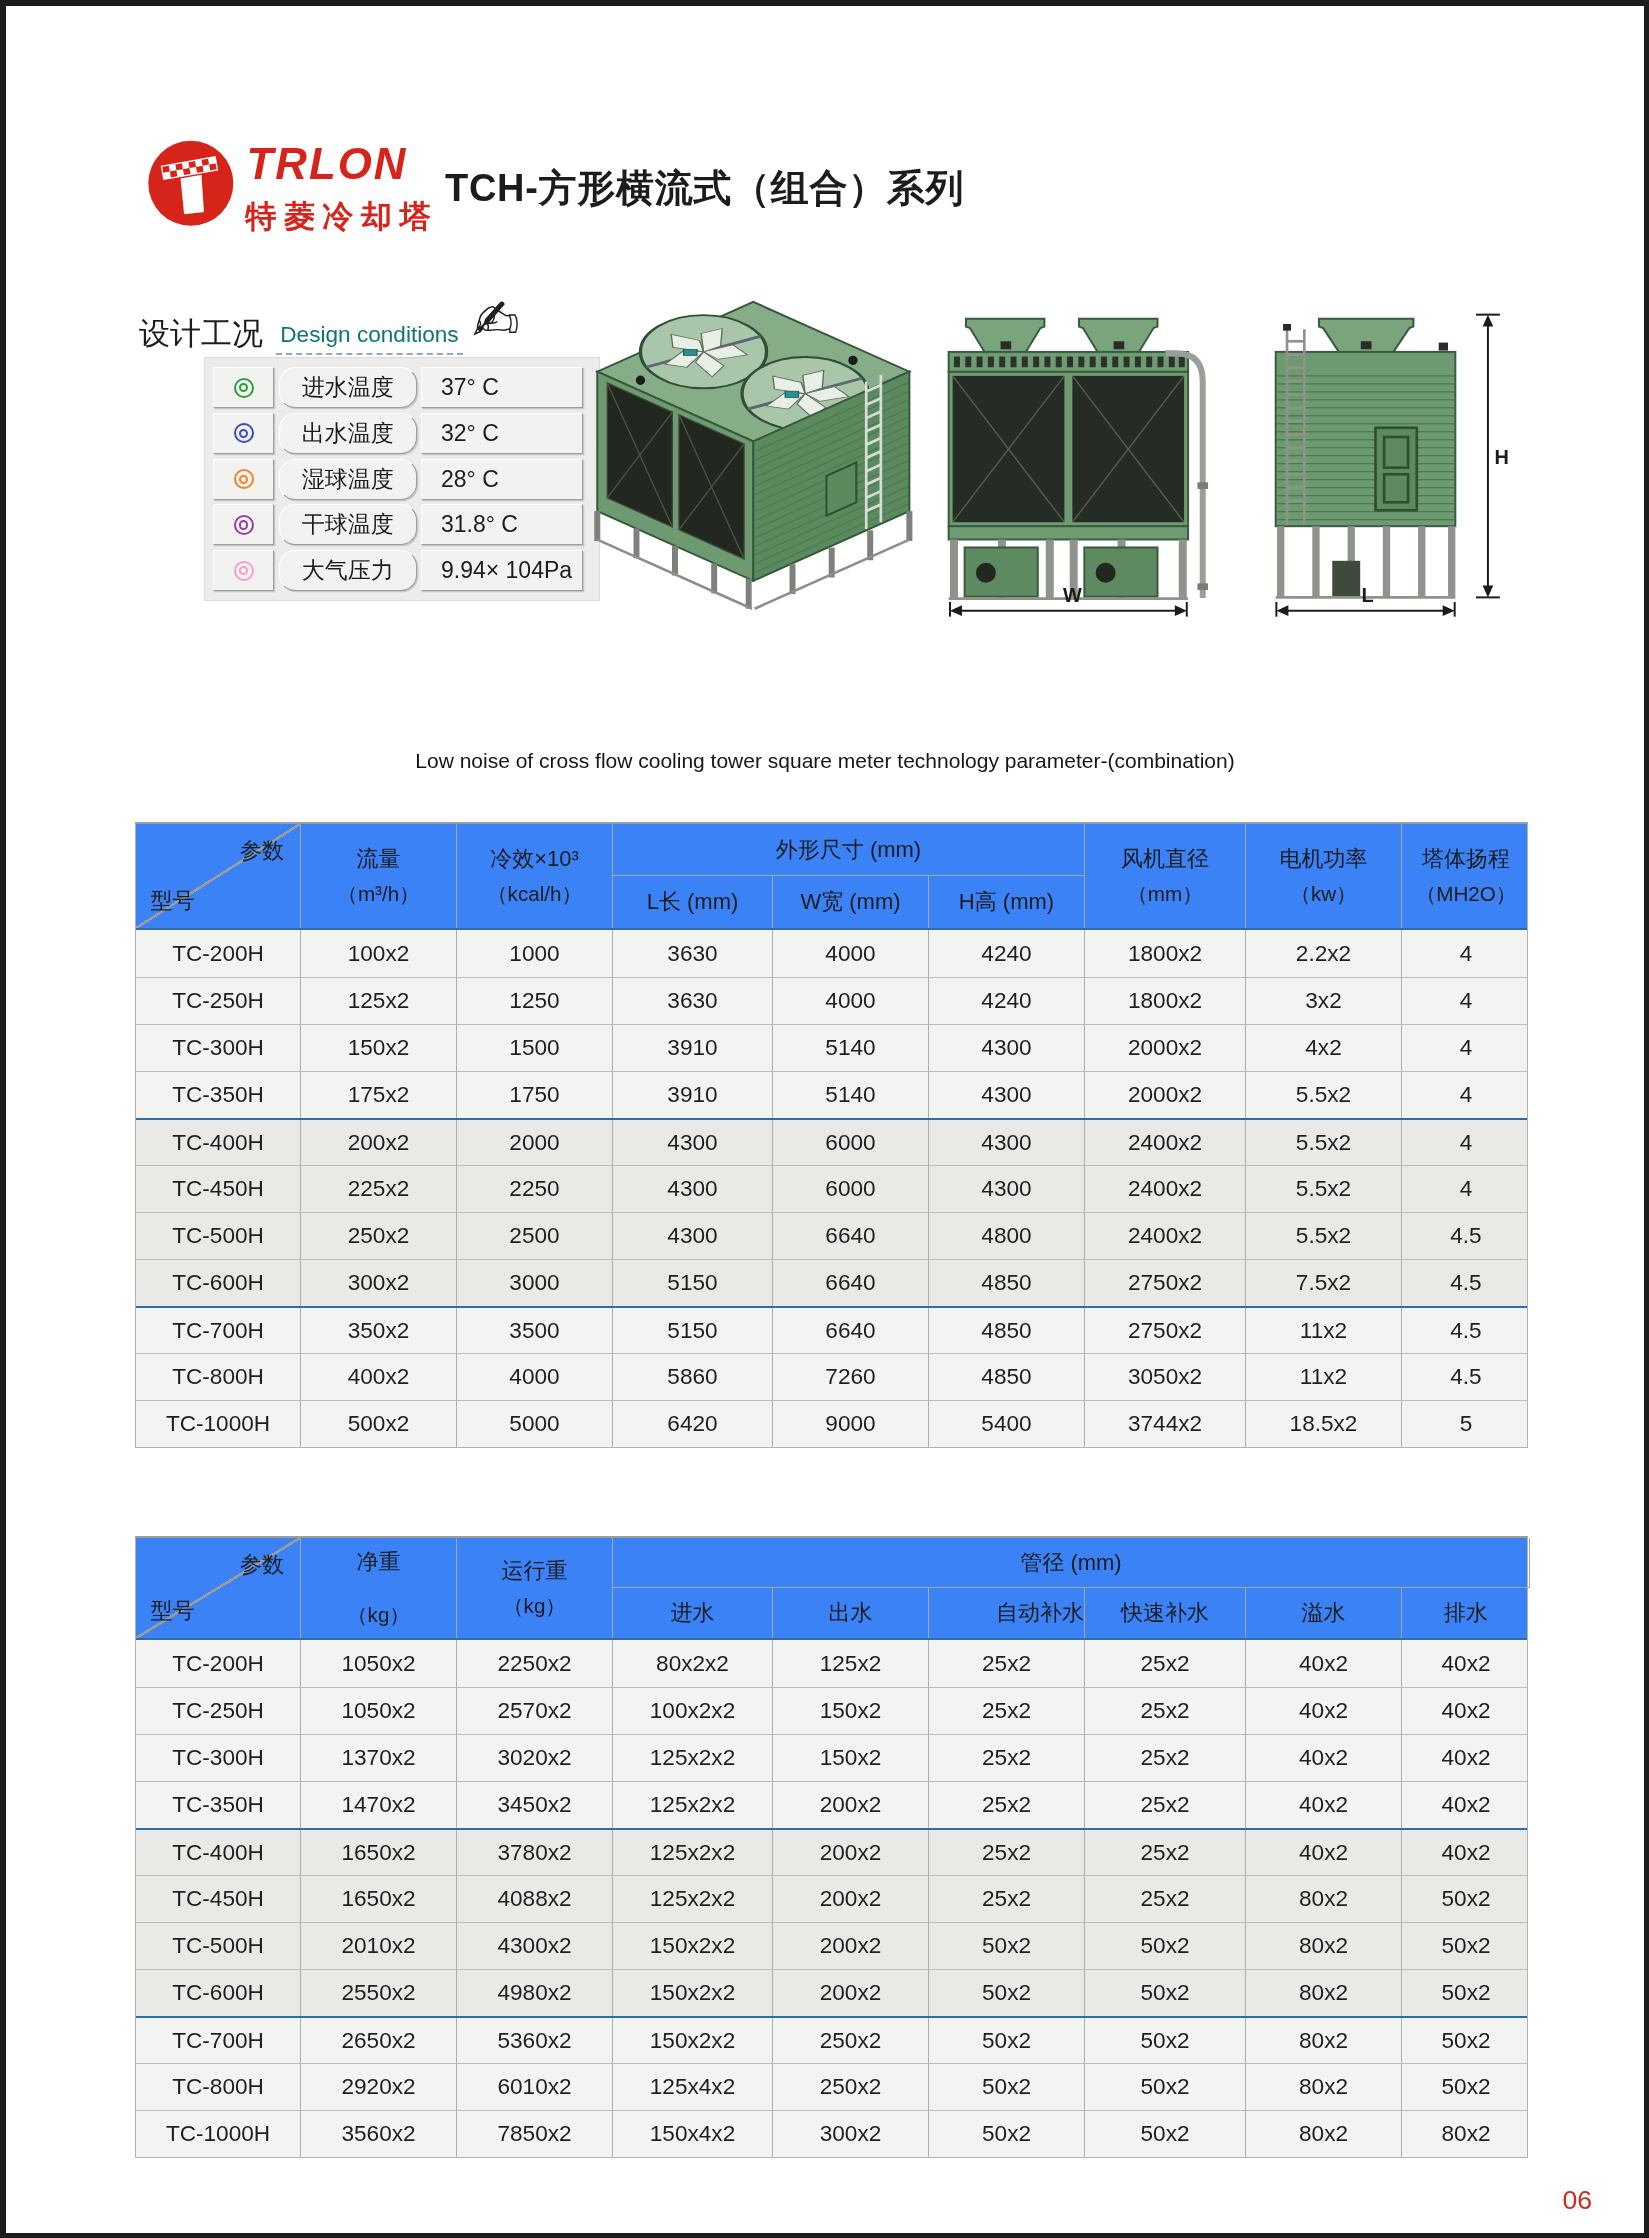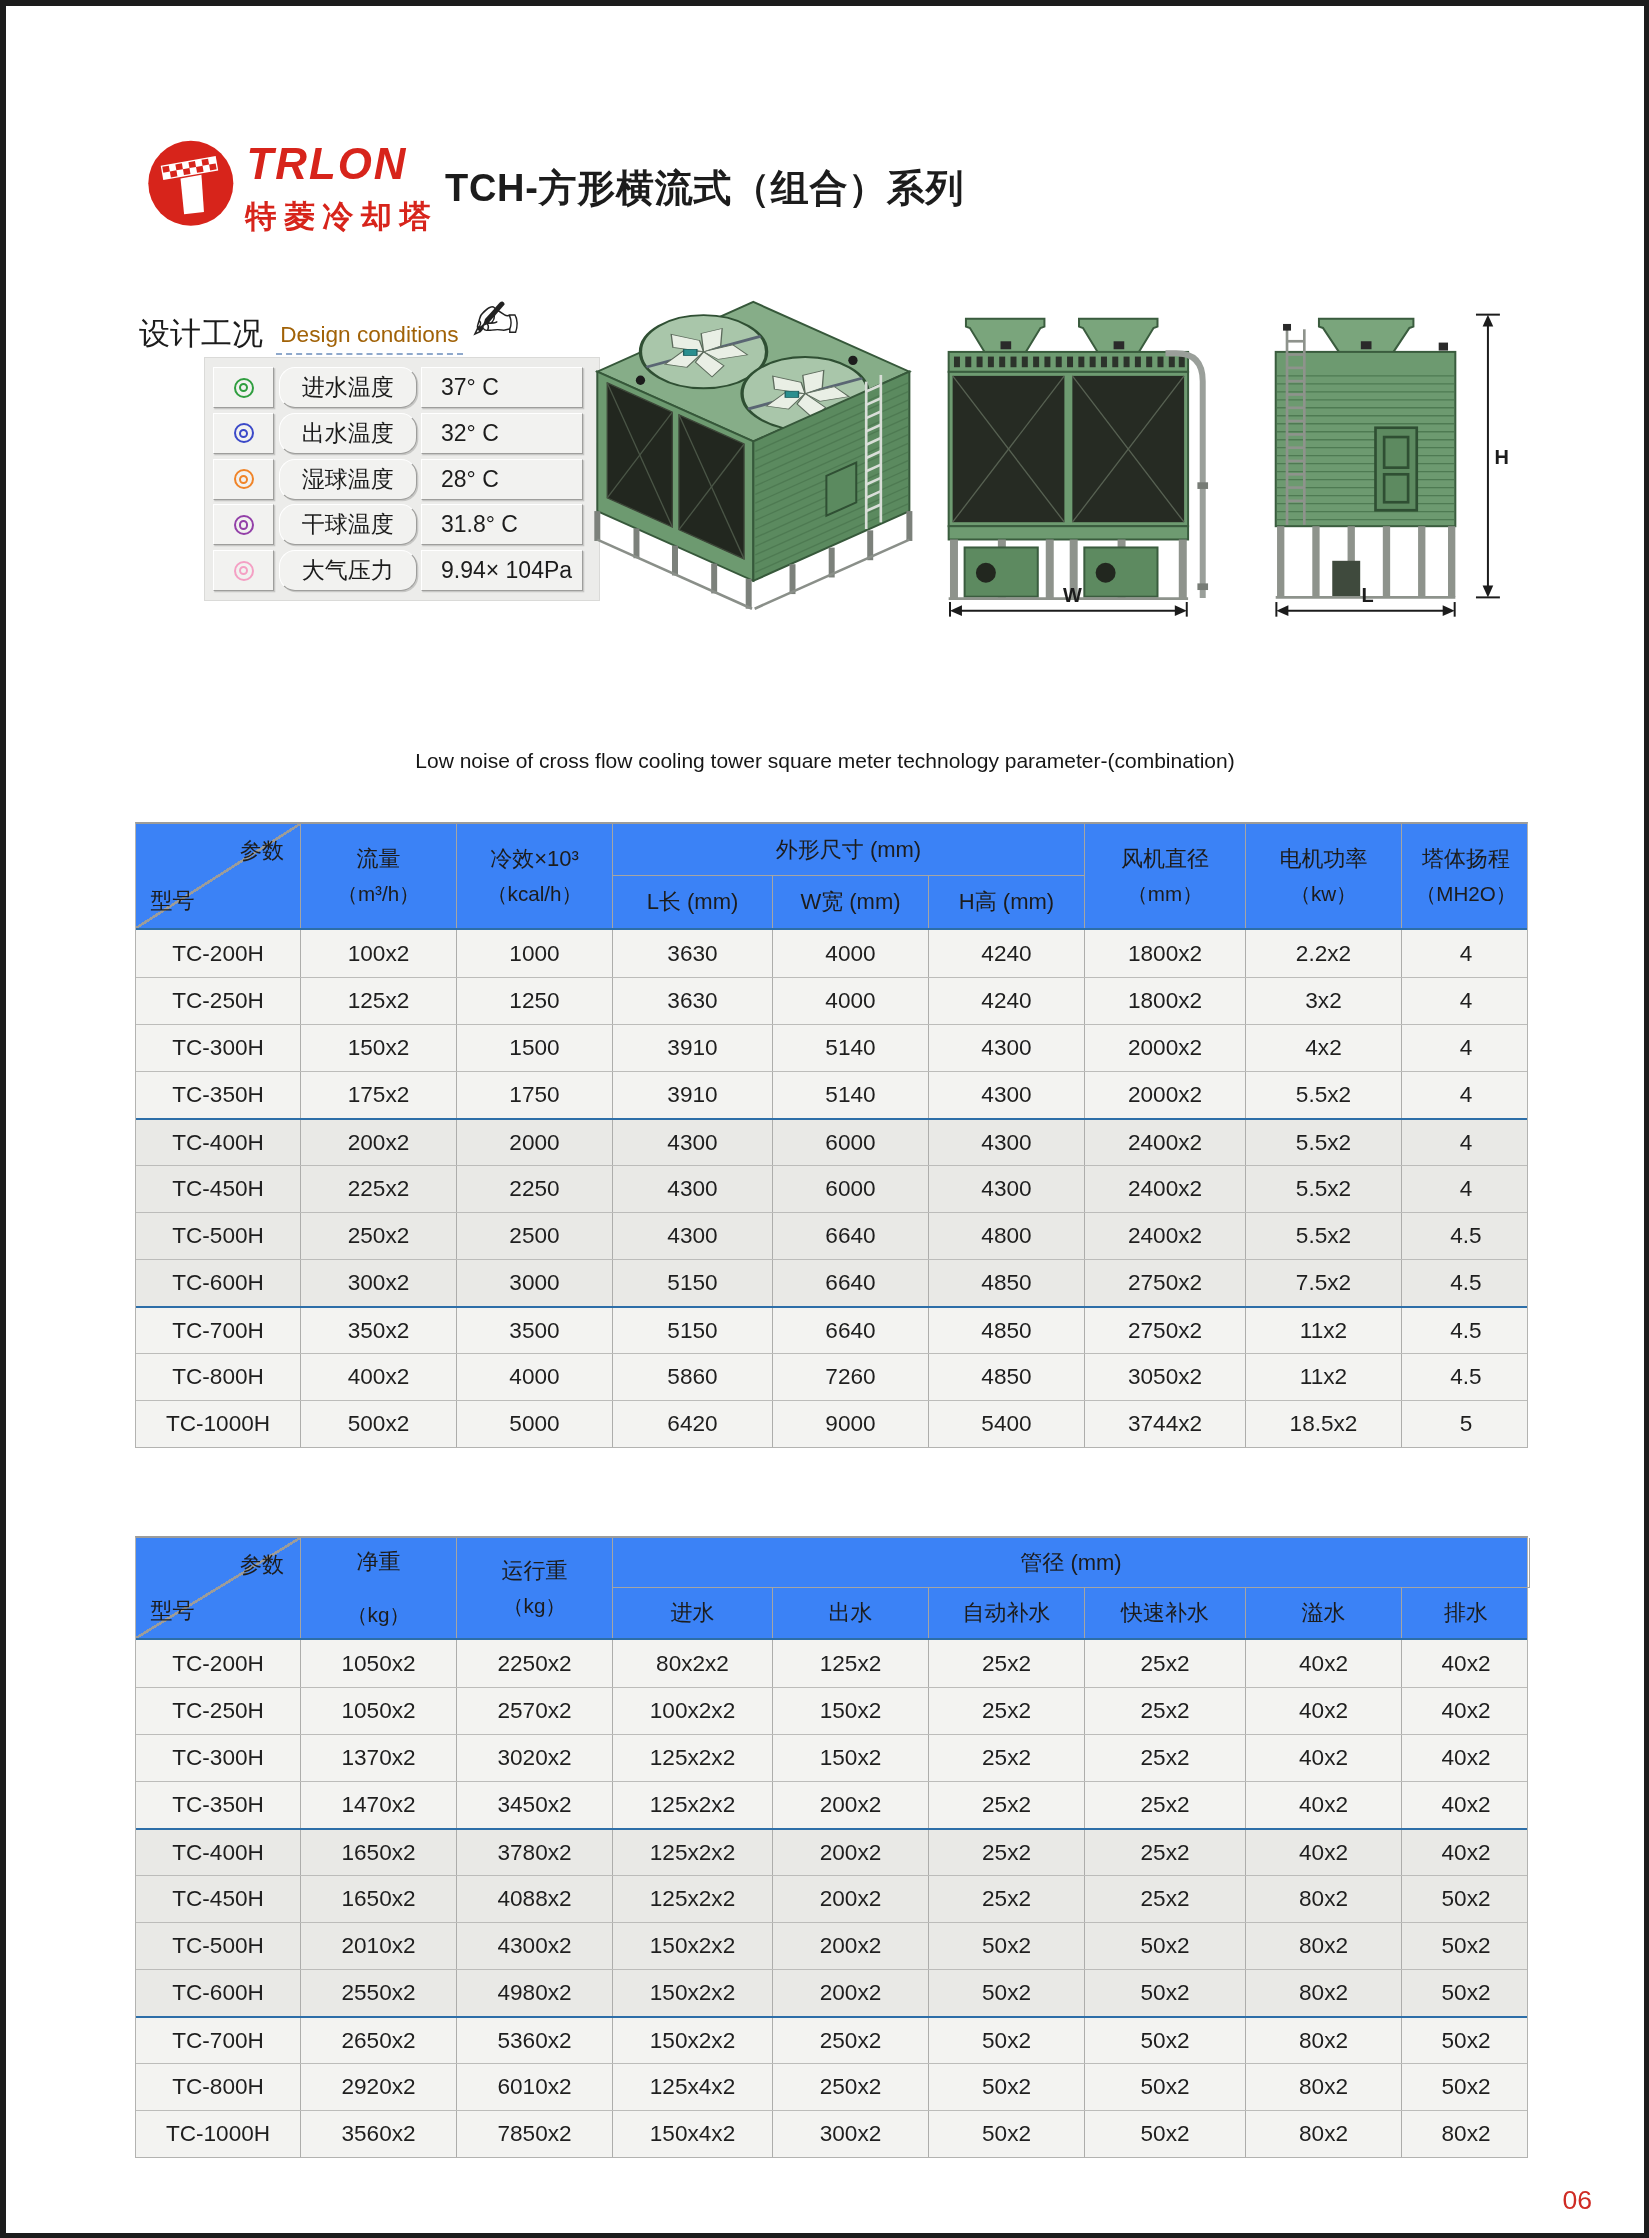--- a/index.html
+++ b/index.html
@@ -9,21 +9,21 @@
     font-family:"Liberation Sans","DejaVu Sans",sans-serif;color:#1c1c1c;
   }
   
   .logo-svg{position:absolute;left:133px;top:120px;}
   .brand-text{fill:#d7241b;font-style:italic;font-weight:900;font-size:66px;letter-spacing:3px;}
   .brand-sub-text{fill:#d7241b;font-weight:700;font-size:47px;letter-spacing:11px;}
   .doc-title{position:absolute;left:439px;top:157px;font-size:38px;font-weight:700;letter-spacing:0.7px;}
   
   .dc-head{position:absolute;left:133px;top:298px;display:flex;align-items:flex-end;}
   .dc-zh{font-size:31px;color:#1c1c1c;}
-  .dc-en{font-size:22.6px;color:#a16207;margin-left:13.3px;padding:0 4px 5.3px 4px;border-bottom:2px dashed #8fa9cc;}
+  .dc-en{font-size:22.6px;color:#0f766e;margin-left:13.3px;padding:0 4px 5.3px 4px;border-bottom:2px dashed #8fa9cc;}
   .dc-hand{font-size:57px;line-height:0.9;margin-left:9.3px;color:#222;transform:translateY(-9.3px);}
   .dc-panel{position:absolute;left:198px;top:351px;width:378px;background:#ececea;border:1.3px solid #dadad8;padding:9.3px 8px;}
   .dc-row{display:grid;grid-template-columns:61px 138px 162px;gap:4.7px;height:41px;margin-bottom:4.7px;}
   .dc-row:last-child{margin-bottom:0;}
   .dc-cell{background:#f2f2f0;border:1.3px solid;border-color:#ffffff #9e9e9c #9e9e9c #ffffff;
     box-shadow:1.3px 1.3px 0 #c7c7c5;display:flex;align-items:center;box-sizing:border-box;}
   .dc-icon-cell{justify-content:center;}
   .dc-label{justify-content:center;font-size:23px;border-radius:16px;}
   .dc-value{padding-left:18.6px;font-size:23px;}
   .target-icon{width:16px;height:16px;border-radius:50%;border:2px solid var(--c,#555);
@@ -560,21 +560,21 @@
       </div>
       <div class="hcell hgroup" style="grid-column:4/10;grid-row:1;">
         <span>管径 (mm)</span>
       </div>
       <div class="hcell" style="grid-column:4;grid-row:2;">
           <span>进水</span>
         </div>
       <div class="hcell" style="grid-column:5;grid-row:2;">
           <span>出水</span>
         </div>
-      <div class="hcell" style="grid-column:6;grid-row:2;">
+      <div class="hcell" style="grid-column:6;grid-row:2;align-items:flex-end;">
           <span>自动补水</span>
         </div>
       <div class="hcell" style="grid-column:7;grid-row:2;">
           <span>快速补水</span>
         </div>
       <div class="hcell" style="grid-column:8;grid-row:2;">
           <span>溢水</span>
         </div>
       <div class="hcell" style="grid-column:9;grid-row:2;">
           <span>排水</span>

